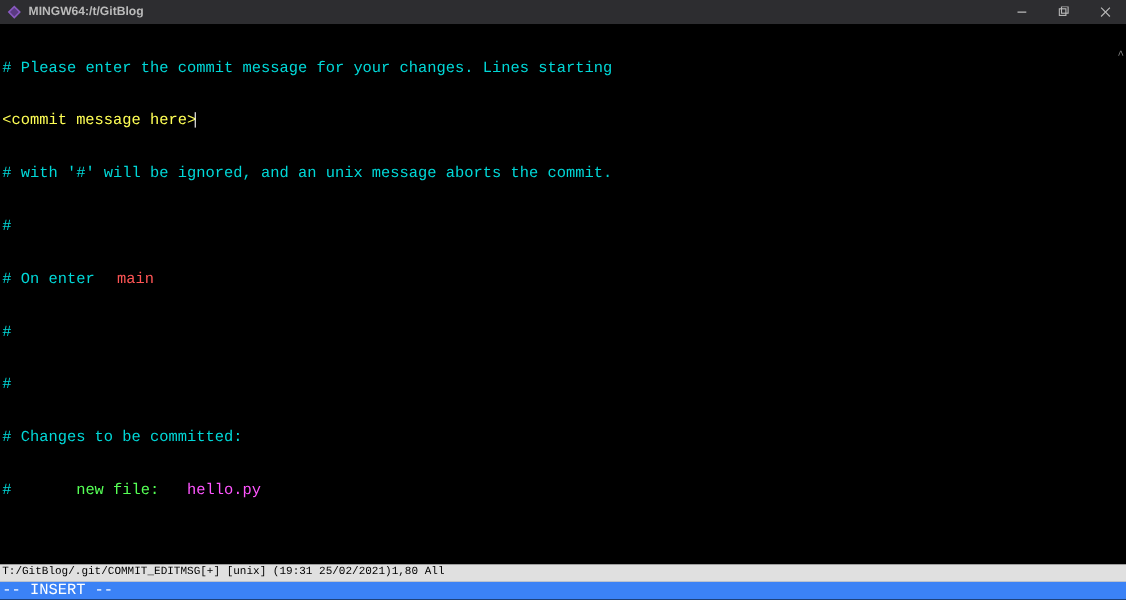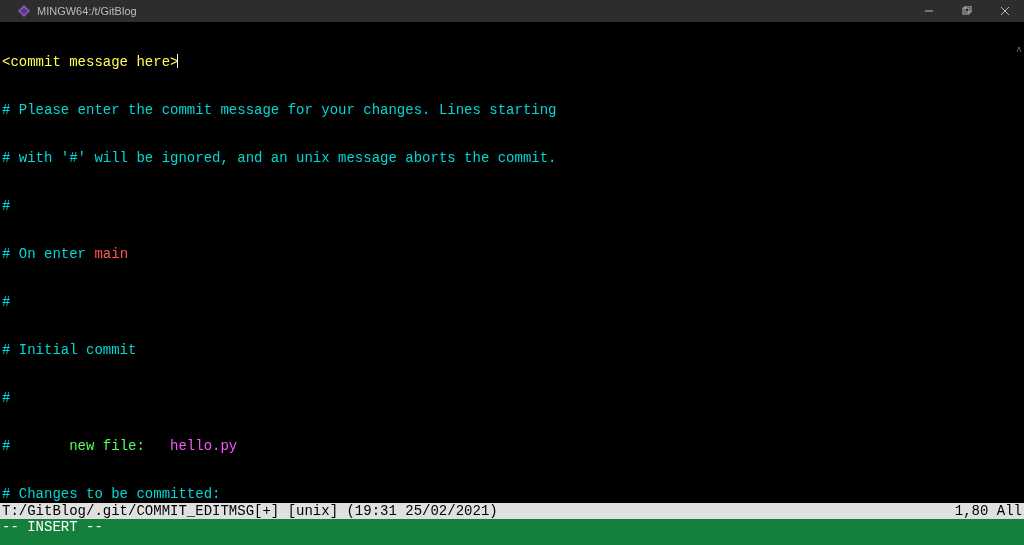--- a/index.html
+++ b/index.html
@@ -14,25 +14,26 @@
       font-family: Consolas, 'Courier New', monospace;
       font-size: 14px;
       overflow: hidden;
       position: relative;
     }
     .titlebar {
       height: 22px;
       background: #2d2d30;
       display: flex;
       align-items: center;
-      padding: 0 17px;
+      padding: 0 6px;
       color: #bbb;
       font-size: 11px;
       font-family: 'Segoe UI', sans-serif;
       position: relative;
+      font-weight: bold;
     }
     .titlebar-icon {
       width: 14px;
       height: 14px;
       margin-right: 6px;
       display: inline-flex;
       align-items: center;
       justify-content: center;
     }
     .titlebar-controls {
@@ -63,49 +64,49 @@
       line-height: 16px;
       white-space: pre;
       overflow: hidden;
     }
     .line {
       height: 16px;
       white-space: pre;
     }
     .c-yellow { color: #ffff55; }
     .c-cyan { color: #00d7d7; }
-    .c-red { color: #ff5555; }
+    .c-red { color: #ff5555; margin-left: 12px; }
     .c-green { color: #55ff55; }
     .c-magenta { color: #ff55ff; }
     .c-white { color: #fff; }
     .cursor {
       display: inline-block;
       width: 1px;
       height: 14px;
       background: #fff;
       vertical-align: text-top;
       margin-left: -1px;
     }
     .statusbar {
       background: #e0e0e0;
       color: #000;
       height: 16px;
       line-height: 16px;
       display: flex;
-      justify-content: space-between;
+      justify-content: flex-start;
       padding: 0 2px;
       font-family: Consolas, 'Courier New', monospace;
-      font-size: 14px;
+      font-size: 10px;
     }
     .statusbar-left { white-space: pre; }
     .statusbar-right { white-space: pre; }
     .modeline {
-      background: #15803d;
+      background: #3b82f6;
       color: #fff;
-      height: 26px;
+      height: 16px;
       line-height: 16px;
       padding: 0 2px;
     }
     .scrollbar-up {
       position: absolute;
       right: 2px;
       top: 24px;
       color: #888;
       font-size: 10px;
     }
@@ -138,30 +139,29 @@
           <line x1="1" y1="1" x2="9" y2="9" stroke="#bbb" stroke-width="1"></line>
           <line x1="9" y1="1" x2="1" y2="9" stroke="#bbb" stroke-width="1"></line>
         </svg>
     </div>
   </div>
 </div>
 
 <div class="editor">
   <div class="scrollbar-up">^</div>
   <div class="editor-content">
+    <div class="line"><span class="c-cyan">#</span><span class="c-cyan"> Please enter the commit message for your changes. Lines starting</span></div>
     <div class="line"><span class="c-yellow">&lt;commit message here&gt;</span><span class="cursor"></span></div>
-    <div class="line"><span class="c-cyan">#</span><span class="c-cyan"> Please enter the commit message for your changes. Lines starting</span></div>
     <div class="line"><span class="c-cyan">#</span><span class="c-cyan"> with '#' will be ignored, and an unix message aborts the commit.</span></div>
     <div class="line"><span class="c-cyan">#</span></div>
     <div class="line"><span class="c-cyan">#</span><span class="c-cyan"> On enter </span><span class="c-red">main</span></div>
     <div class="line"><span class="c-cyan">#</span></div>
-    <div class="line"><span class="c-cyan">#</span><span class="c-cyan"> Initial commit</span></div>
     <div class="line"><span class="c-cyan">#</span></div>
+    <div class="line"><span class="c-cyan">#</span><span class="c-cyan"> Changes to be committed:</span></div>
     <div class="line"><span class="c-cyan">#</span><span class="c-green">       </span><span class="c-green">new file:   </span><span class="c-magenta">hello.py</span></div>
-    <div class="line"><span class="c-cyan">#</span><span class="c-cyan"> Changes to be committed:</span></div>
     
     
     
     
     
     
     
     
     
     

